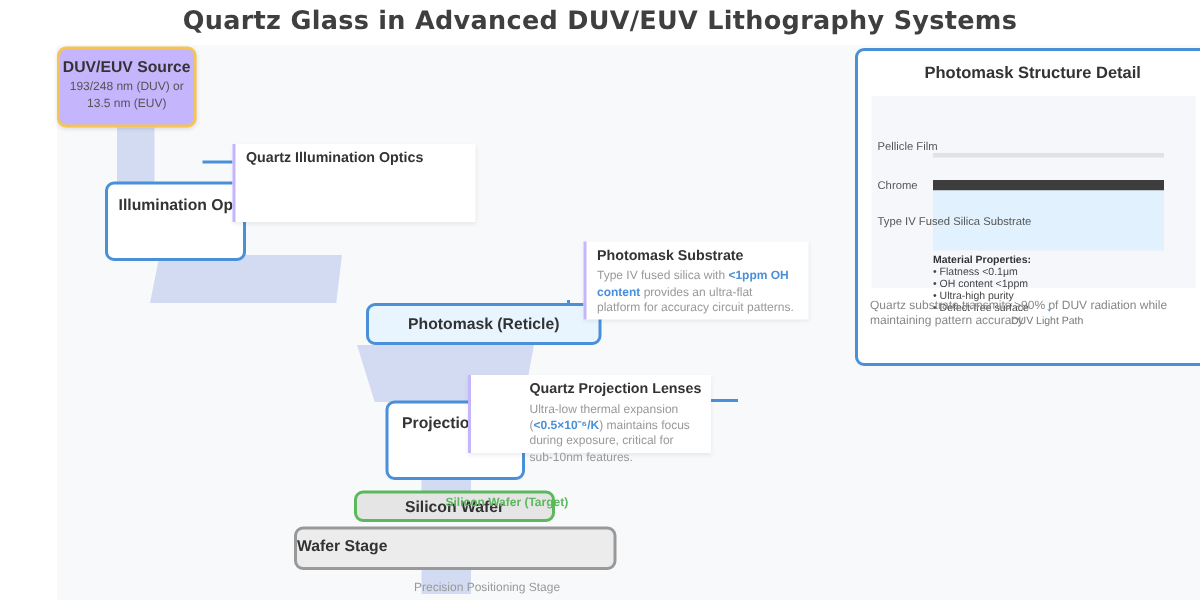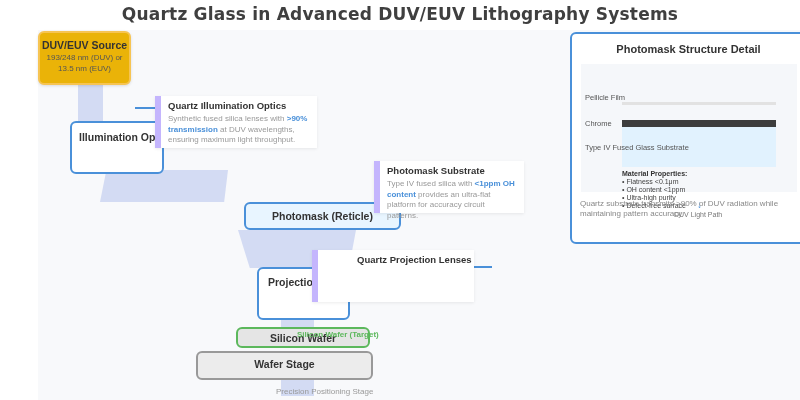--- a/index.html
+++ b/index.html
@@ -18,46 +18,46 @@
     background: #f8f9fb;
   }
   .beam { position: absolute; background: #d3dbf3; }
   .node {
     position: absolute; box-sizing: border-box; background: #fff;
     border: 2px solid #4a90d9; border-radius: 6px;
     font-weight: bold; color: #333; font-size: 10.5px;
   }
   .source {
     left: 38px; top: 31px; width: 93px; height: 54px;
-    background: #eab308; border-color: #f6c453; text-align: center; padding-top: 6px;
+    background: #c4b5fd; border-color: #f6c453; text-align: center; padding-top: 6px;
     box-shadow: 0 1px 3px rgba(0,0,0,0.12);
   }
   .source .sub { font-weight: normal; font-size: 8px; color: #555; margin-top: 2px; line-height: 9px; }
   .illum { left: 70px; top: 121px; width: 94px; height: 53px; padding: 8px 0 0 7px; white-space: nowrap; overflow: hidden; }
   .reticle { left: 224px; top: 202px; width: 157px; height: 28px; background: #e8f5ff; text-align: center; line-height: 24px; margin-left: 20px; }
   .proj { left: 257px; top: 267px; width: 93px; height: 53px; padding: 7px 0 0 9px; overflow: hidden; white-space: nowrap; }
   .wafer {
     left: 236px; top: 327px; width: 134px; height: 21px; background: #e5e5e5; border-color: #5cb85c;
     text-align: center; line-height: 18px;
   }
   .wafer-tag { position: absolute; left: 297px; top: 330px; font-size: 8px; font-weight: bold; color: #5cb85c; white-space: nowrap; }
   .stage {
-    left: 196px; top: 351px; width: 177px; height: 29px; background: #ececec; border-color: #999;
-    text-align: center; line-height: 22px;
+    left: 196px; top: 351px; width: 215px; height: 29px; background: #ececec; border-color: #999;
+    line-height: 22px;
   }
   .stage-cap { position: absolute; left: 276px; top: 387px; font-size: 8px; color: #999; white-space: nowrap; }
   .callout {
-    position: absolute; background: #fff; border-left: 6px solid #c4b5fd;
+    position: absolute; background: #fff; border-left: 2px solid #c4b5fd;
     box-shadow: 0 1px 3px rgba(0,0,0,0.08); padding: 4px 8px 4px 7px; box-sizing: border-box;
   }
   .callout .ct { font-weight: bold; font-size: 9.5px; color: #333; margin-bottom: 3px; white-space: nowrap; }
   .callout .cb { font-size: 8px; color: #999; line-height: 10.5px; }
   .callout .hl { color: #4a90d9; font-weight: bold; }
   .c1 { left: 155px; top: 96px; width: 162px; height: 52px; }
-  .c2 { left: 374px; top: 161px; width: 150px; height: 52px; }
+  .c2 { left: 389px; top: 161px; width: 150px; height: 52px; }
   .c3 { left: 312px; top: 250px; width: 162px; height: 52px; padding-left: 39px; }
   .hline { position: absolute; height: 2px; background: #4a90d9; }
   .detail {
     position: absolute; left: 526px; top: 32px; width: 237px; height: 212px; box-sizing: border-box;
     background: #fff; border: 2px solid #4a90d9; border-radius: 6px; margin-left: 44px;
   }
   .detail .dt { position: absolute; top: 9px; left: 0; width: 100%; text-align: center; font-weight: bold; font-size: 11px; color: #333; }
   .detail .inner { position: absolute; left: 9px; top: 30px; width: 216px; height: 128px; background: #f5f7fa; }
   .lbl { position: absolute; font-size: 7.5px; color: #555; white-space: nowrap; }
   .pellicle { position: absolute; left: 41px; top: 38px; width: 154px; height: 3px; background: #e2e2e2; }
@@ -109,41 +109,41 @@
 </div>
 <div class="wafer-tag">Silicon Wafer (Target)</div>
 
 <div class="node stage">
   <span>Wafer Stage</span>
 </div>
 <div class="stage-cap">Precision Positioning Stage</div>
 
 <div class="callout c1">
   <div class="ct">Quartz Illumination Optics</div>
-  <div class="cb"><span>Synthetic fused silica lenses with </span><span class="hl">&gt;90% transmission</span><span> at DUV wavelengths, ensuring maximum light throughput.</span></div>
 </div>
 
 <div class="callout c2">
   <div class="ct">Photomask Substrate</div>
   <div class="cb"><span>Type IV fused silica with </span><span class="hl">&lt;1ppm OH content</span><span> provides an ultra-flat platform for accuracy circuit patterns.</span></div>
 </div>
 
 <div class="callout c3">
   <div class="ct">Quartz Projection Lenses</div>
+  <div class="cb"><span>Ultra-low thermal expansion (</span><span class="hl">&lt;0.5×10⁻⁶/K</span><span>) maintains focus during exposure, critical for sub-10nm features.</span></div>
 </div>
 
 <div class="detail">
   <div class="dt">Photomask Structure Detail</div>
   <div class="inner">
     <div class="lbl" style="left:4px;top:29px;">Pellicle Film</div>
     <div class="pellicle"></div>
     <div class="lbl" style="left:4px;top:55px;">Chrome</div>
     <div class="chrome"></div>
     <div class="substrate"></div>
-    <div class="lbl" style="left:4px;top:79px;">Type IV Fused Glass Substrate</div>
+    <div class="lbl" style="left:4px;top:79px;">Type IV Fused Silica Substrate</div>
     <div class="props">
       <div class="ph">Material Properties:</div>
       <div>• Flatness &lt;0.1μm</div>
       <div>• OH content &lt;1ppm</div>
       <div>• Ultra-high purity</div>
       <div>• Defect-free surface</div>
     </div>
     <div class="arrow">↓</div>
     <div class="dlp">DUV Light Path</div>
   </div>

